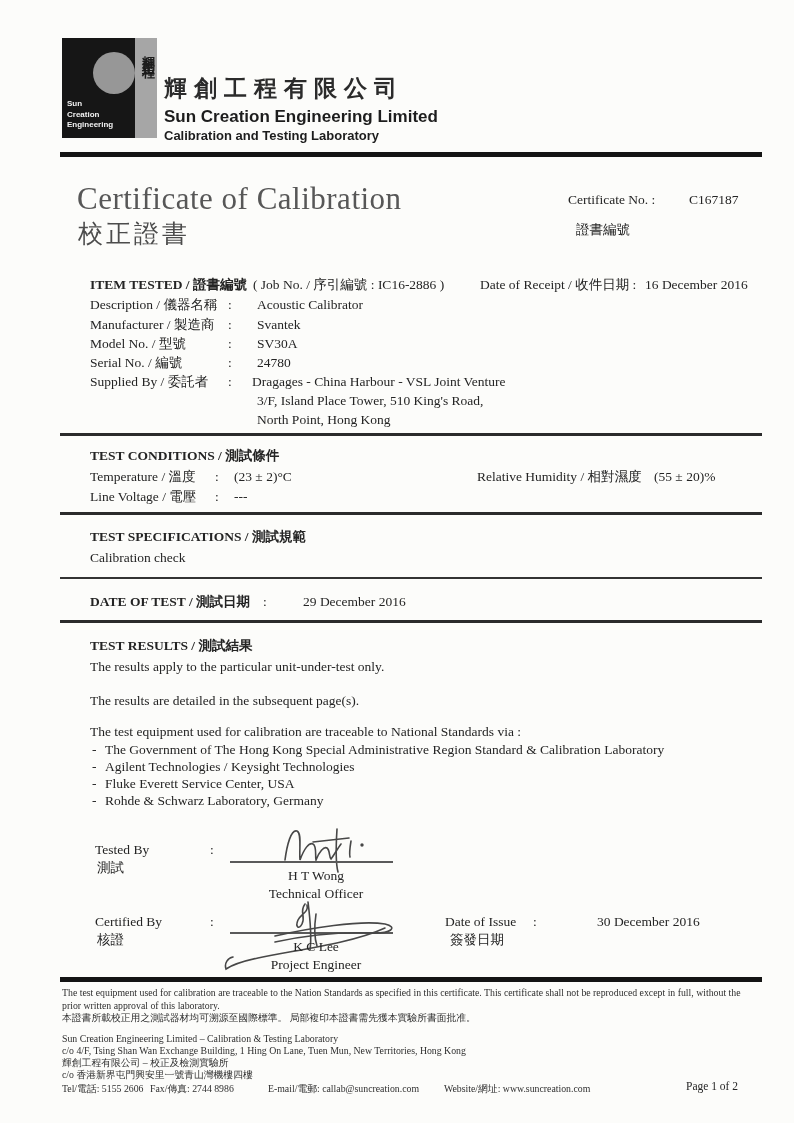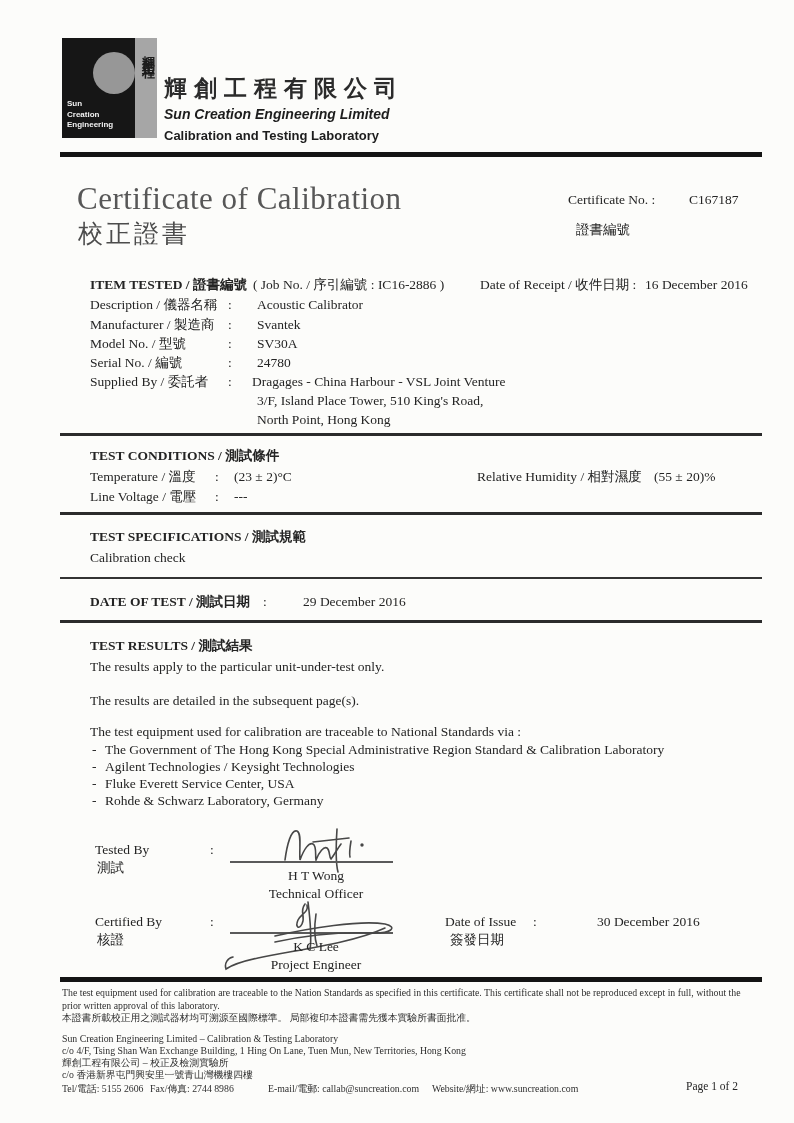--- a/index.html
+++ b/index.html
@@ -40,21 +40,21 @@
   <div class="logo-strip"></div>
   <div class="logo-circle"></div>
   <div class="logo-vert sans">輝創工程</div>
   <div class="logo-small sans">
     <div>Sun</div>
     <div>Creation</div>
     <div>Engineering</div>
   </div>
 
   <div class="t sans company-cn" style="left:164px;top:74px;">輝創工程有限公司</div>
-  <div class="t sans b" style="left:164px;top:106px;font-size:14px;color:#1d1d1d;font-style:italic;">Sun Creation Engineering Limited</div>
+  <div class="t sans b" style="left:164px;top:106px;font-size:17px;color:#1d1d1d;">Sun Creation Engineering Limited</div>
   <div class="t sans b" style="left:164px;top:128px;font-size:13px;color:#1d1d1d;">Calibration and Testing Laboratory</div>
 
   <div class="rule rule-thick" style="top:152px;"></div>
 
   <div class="t title-en" style="left:77px;top:180px;">Certificate of Calibration</div>
   <div class="t title-cn" style="left:78px;top:218px;">校正證書</div>
   <div class="t" style="left:568px;top:192px;">Certificate No. :</div>
   <div class="t" style="left:689px;top:192px;">C167187</div>
   <div class="t" style="left:576px;top:222px;">證書編號</div>
 
@@ -166,16 +166,16 @@
   <div class="t foot" style="left:62px;top:1012px;">本證書所載校正用之測試器材均可溯源至國際標準。 局部複印本證書需先獲本實驗所書面批准。</div>
 
   <div class="t foot" style="left:62px;top:1033px;">Sun Creation Engineering Limited – Calibration &amp; Testing Laboratory</div>
   <div class="t foot" style="left:62px;top:1045px;">c/o  4/F, Tsing Shan Wan Exchange Building, 1 Hing On Lane, Tuen Mun, New Territories, Hong Kong</div>
   <div class="t foot" style="left:62px;top:1057px;">輝創工程有限公司 – 校正及檢測實驗所</div>
   <div class="t foot" style="left:62px;top:1069px;">c/o  香港新界屯門興安里一號青山灣機樓四樓</div>
 
   <div class="t foot" style="left:62px;top:1083px;">Tel/電話: 5155 2606</div>
   <div class="t foot" style="left:150px;top:1083px;">Fax/傳真: 2744 8986</div>
   <div class="t foot" style="left:268px;top:1083px;">E-mail/電郵: callab@suncreation.com</div>
-  <div class="t foot" style="left:432px;top:1083px;">Website/網址: www.suncreation.com</div>
+  <div class="t foot" style="left:444px;top:1083px;">Website/網址: www.suncreation.com</div>
   <div class="t" style="left:686px;top:1079px;font-size:11.5px;">Page  1  of  2</div>
 
 </div>
 
 </body></html>

